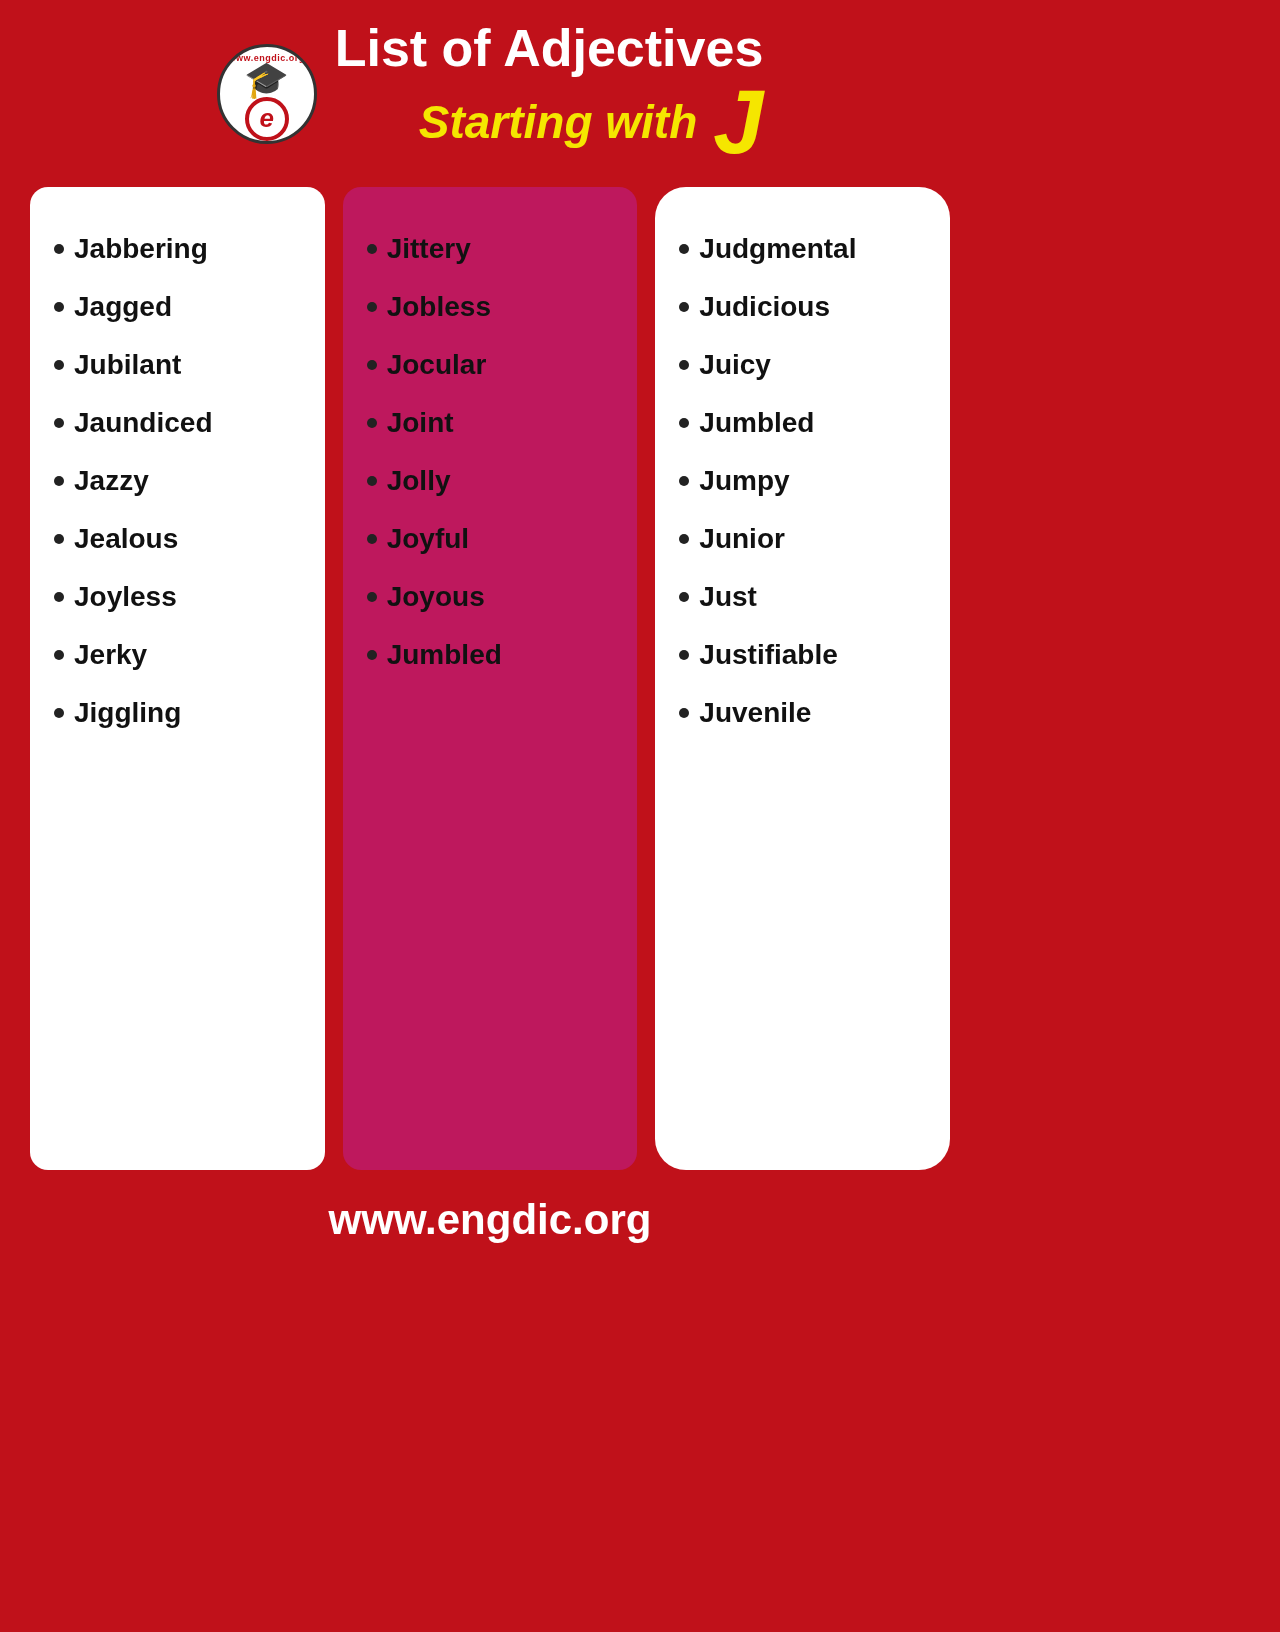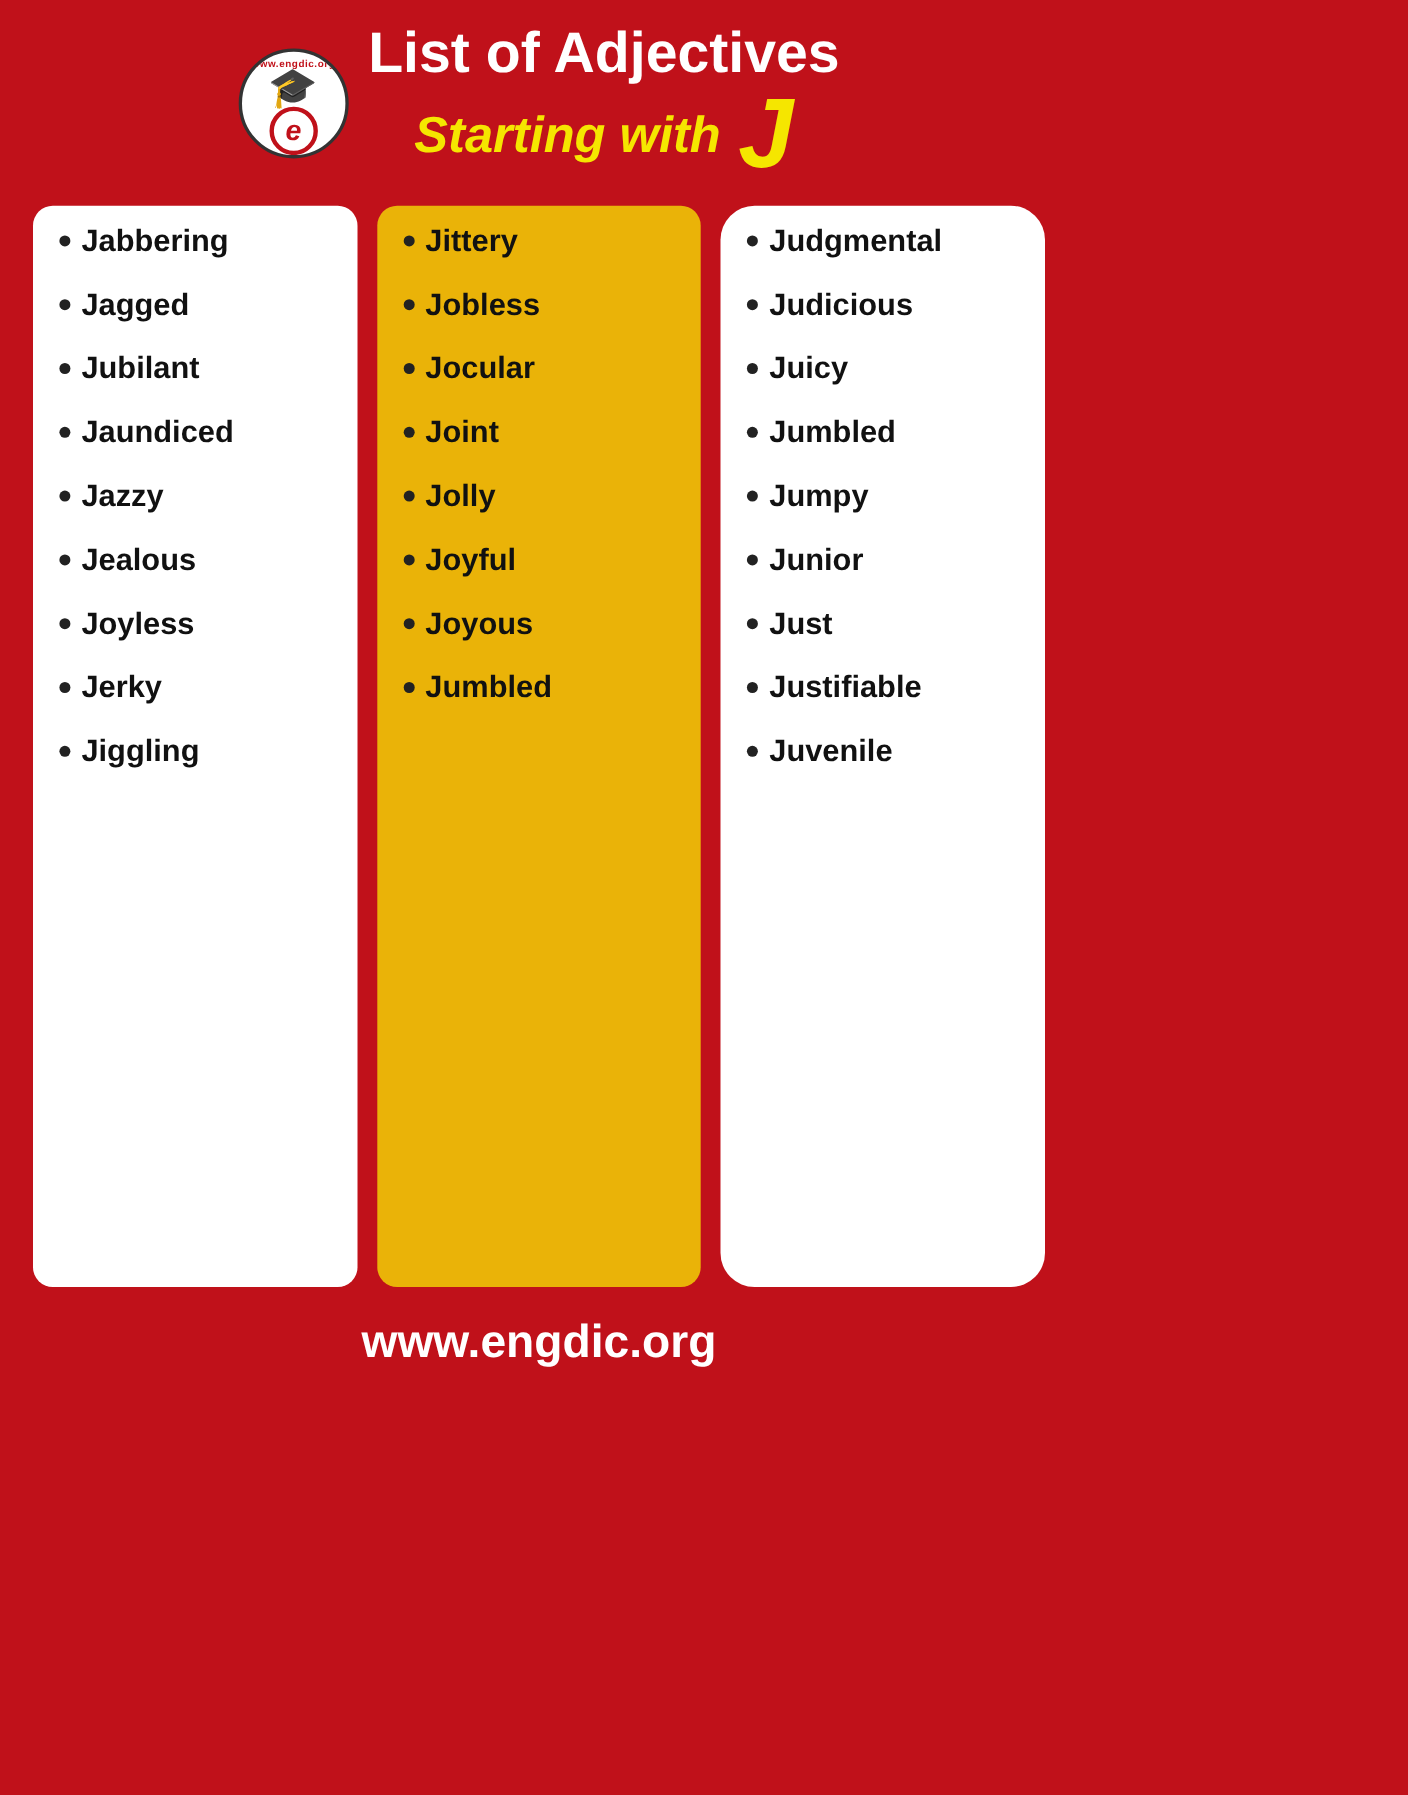--- a/index.html
+++ b/index.html
@@ -76,21 +76,21 @@
     .logo-e {
       font-size: 26px;
       font-weight: bold;
       color: #c0111a;
       font-style: italic;
     }
 
     .header-text {
       display: flex;
       flex-direction: column;
-      align-items: center;
+      align-items: flex-end;
     }
 
     .header-line1 {
       font-size: 52px;
       font-weight: bold;
       color: white;
       line-height: 1.1;
     }
 
     .header-line2 {
@@ -117,33 +117,33 @@
     .columns {
       display: flex;
       gap: 18px;
       width: 100%;
       flex: 1;
       margin-bottom: 16px;
     }
 
     .column {
       border-radius: 18px;
-      padding: 6px 24px;
+      padding: 36px 24px;
       display: flex;
       flex-direction: column;
       gap: 6px;
     }
 
     .column-white {
       background: white;
       flex: 1;
     }
 
     .column-lightblue {
-      background: #eab308;
+      background: #be185d;
       flex: 1;
       text-align: right;
     }
 
     .column-white-right {
       background: white;
       flex: 1;
       border-radius: 31px;
     }
 

